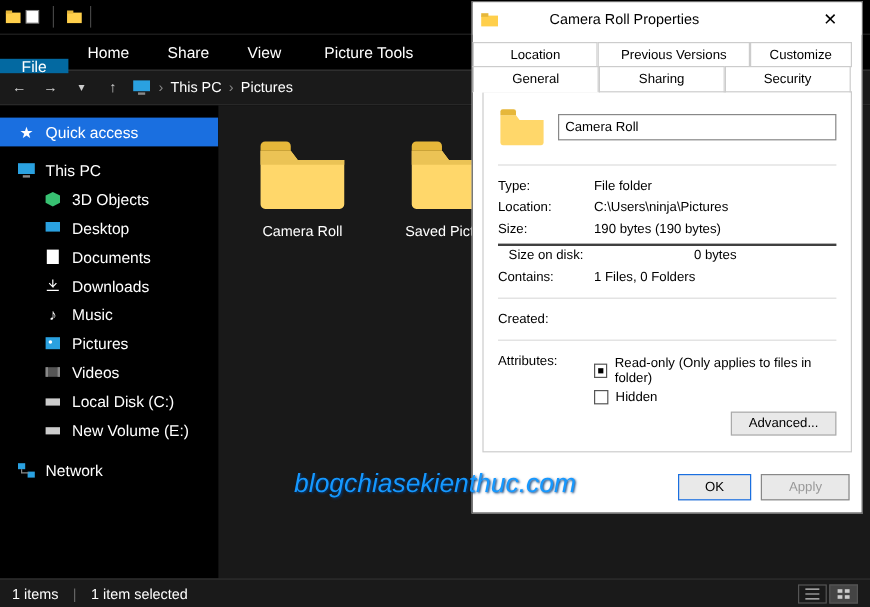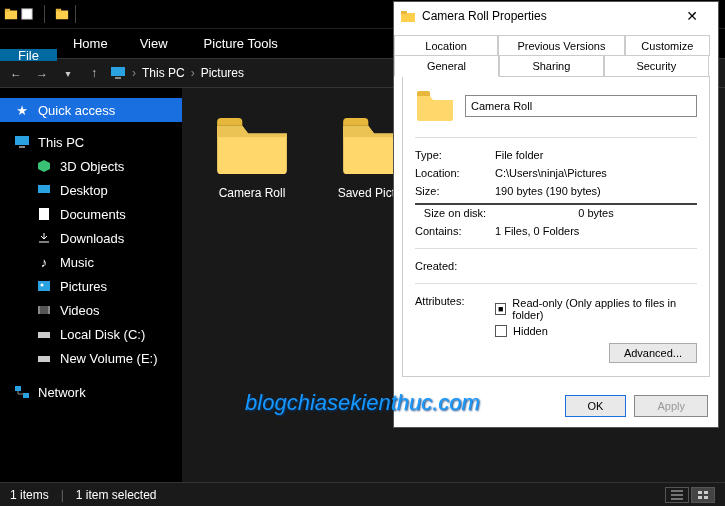--- a/index.html
+++ b/index.html
@@ -37,21 +37,21 @@
 .folder-tile .fname { color: #fff; font-size: 12px; text-align: center; }
 .folder-big { width: 78px; height: 62px; }
 
 .statusbar { position: absolute; bottom: 0; left: 0; right: 0; height: 24px; background: #1a1a1a; border-top: 1px solid #333; display: flex; align-items: center; padding: 0 10px; gap: 12px; color: #fff; font-size: 12px; }
 .statusbar .sep { color: #666; }
 .statusbar .viewbtns { margin-left: auto; display: flex; gap: 2px; }
 .statusbar .vb { width: 24px; height: 16px; border: 1px solid #555; display: flex; align-items: center; justify-content: center; }
 
 
 .props { position: absolute; left: 393px; top: 1px; width: 326px; background: #fff; border: 1px solid #555; font-size: 11px; color: #000; }
-.props-title { height: 27px; display: flex; align-items: center; padding: 0 6px; background: #fff; }
+.props-title { height: 27px; display: flex; align-items: center; padding: 0 6px; background: #fff; gap: 36px; }
 .props-title .pico { width: 16px; height: 16px; margin-right: 6px; }
 .props-title .ptxt { flex: 1; font-size: 12px; }
 .props-title .close { width: 40px; height: 26px; display: flex; align-items: center; justify-content: center; font-size: 14px; }
 
 .tabstrip { display: flex; flex-wrap: wrap; padding: 6px 8px 0 0; }
 .tabstrip .ptab { font-size: 11px; padding: 4px 0; text-align: center; border: 1px solid #ccc; border-bottom: none; background: #fff; margin-bottom: -1px; }
 .tabstrip .row2 { display: flex; width: 100%; }
 .tabstrip .row2 .ptab { width: 33.2%; }
 .tabstrip .ptab.active { background: #fff; border-bottom: 1px solid #fff; position: relative; z-index: 2; }
 
@@ -106,20 +106,21 @@
       </span>
     <span class="divider" style="margin-left:6px"></span>
     <div style="flex:1"></div>
     <div class="tt-tab tt-manage">Manage</div>
     <div class="tt-tab tt-pictures">Pictures</div>
   </div>
 
   <div class="ribbon-tabs">
     <div class="file-tab">File</div>
     <div class="tab">Home</div>
+    <div class="tab">Share</div>
     <div class="tab">View</div>
     <div class="tool">Picture Tools</div>
   </div>
 
   <div class="addr">
     <span class="navbtn">←</span>
     <span class="navbtn">→</span>
     <span class="navbtn" style="font-size:10px">▾</span>
     <span class="navbtn">↑</span>
     <span class="ico">

